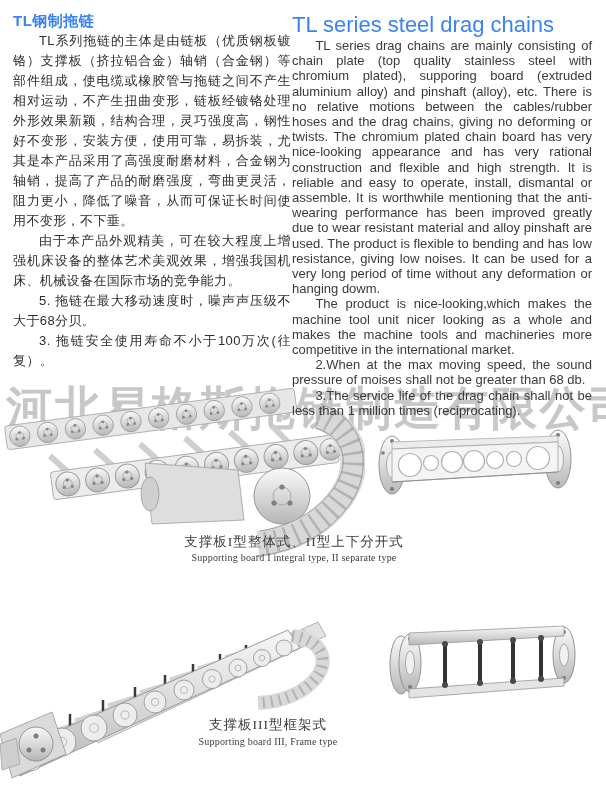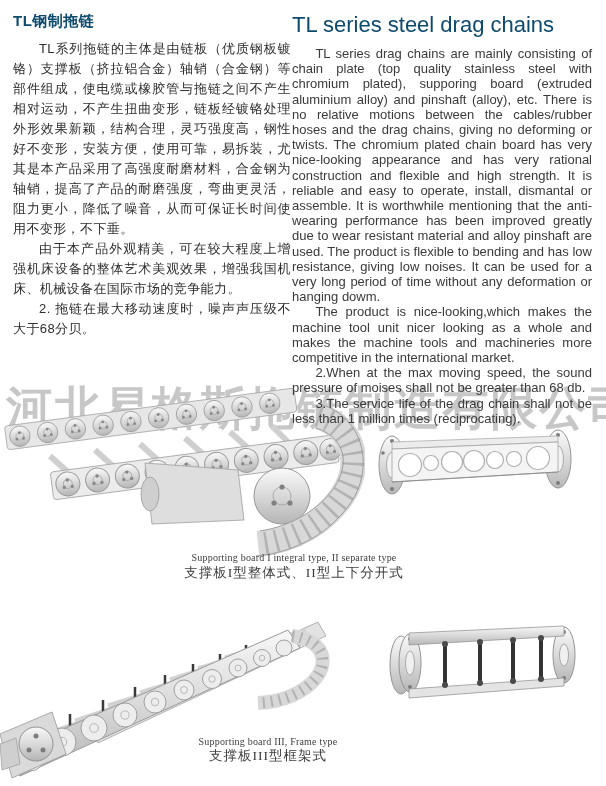--- a/index.html
+++ b/index.html
@@ -6,21 +6,21 @@
   html,body { background:#fff; }
   .page {
     position:relative; width:606px; height:786px; background:#ffffff;
     font-family:"Liberation Sans","DejaVu Sans",sans-serif; overflow:hidden;
     margin:0 auto;
   }
   
   .col { position:absolute; top:12px; z-index:3; }
   .col-left  { left:13px;  width:278px; }
   .col-right { left:292px; width:300px; }
-  .sec-title { color:#0c4a6e; margin-bottom:8px; }
+  .sec-title { color:#3b82f6; }
   .col-left  .sec-title { font-size:15px; font-weight:bold; letter-spacing:.5px; }
   .col-right .sec-title { font-size:22px; font-weight:500; }
   .col-left p {
     font-size:13px; line-height:20px; color:#2e2e2e; text-align:justify;
     text-indent:2em; letter-spacing:.4px;
   }
   .col-right p {
     font-size:13px; line-height:15.2px; color:#3a3a3a; text-align:justify;
     text-indent:1.8em;
   }
@@ -32,39 +32,40 @@
   }
   
   .fig { position:absolute; z-index:2; line-height:0; }
   .fig1-chain { left:0;   top:388px; }
   .fig1-board { left:375px; top:415px; }
   .fig2-chain { left:0;   top:586px; }
   .fig2-frame { left:385px; top:603px; }
   
   .caption { position:absolute; z-index:3; text-align:center;
     font-family:"Liberation Serif","DejaVu Serif",serif; color:#3c3c3c; }
-  .cap-zh { font-size:13.5px; letter-spacing:1px;margin-top:31px; }
+  .cap-zh { font-size:13.5px; letter-spacing:1px; }
   .cap-en { font-size:10px; letter-spacing:.2px; }
   .cap1-zh { left:94px;  top:533px; width:400px; }
   .cap1-en { left:94px;  top:552px; width:400px; }
   .cap2-zh { left:118px; top:716px; width:300px; }
   .cap2-en { left:118px; top:736px; width:300px; }
 </style>
 </head>
 <body>
 
 <div class="page">
 
   <div class="watermark">河北易格斯拖链制造有限公司</div>
 
   <div class="col col-left">
     <div class="sec-title">TL钢制拖链</div>
     <p>TL系列拖链的主体是由链板（优质钢板镀铬）支撑板（挤拉铝合金）轴销（合金钢）等部件组成，使电缆或橡胶管与拖链之间不产生相对运动，不产生扭曲变形，链板经镀铬处理外形效果新颖，结构合理，灵巧强度高，钢性好不变形，安装方便，使用可靠，易拆装，尤其是本产品采用了高强度耐磨材料，合金钢为轴销，提高了产品的耐磨强度，弯曲更灵活，阻力更小，降低了噪音，从而可保证长时间使用不变形，不下垂。</p>
     <p>由于本产品外观精美，可在较大程度上增强机床设备的整体艺术美观效果，增强我国机床、机械设备在国际市场的竞争能力。</p>
-    <p>2. 拖链在最大移动速度时，噪声声压级不大于68分贝。</p>
+    <p>5. 拖链在最大移动速度时，噪声声压级不大于68分贝。</p>
+    <p>3. 拖链安全使用寿命不小于100万次(往复）。</p>
   </div>
 
   <div class="col col-right">
     <div class="sec-title">TL series steel drag chains</div>
     <p>TL series drag chains are mainly consisting of chain plate (top quality stainless steel with chromium plated), supporing board (extruded aluminium alloy) and pinshaft (alloy), etc. There is no relative motions between the cables/rubber hoses and the drag chains, giving no deforming or twists. The chromium plated chain board has very nice-looking appearance and has very rational construction and flexible and high strength. It is reliable and easy to operate, install, dismantal or assemble. It is worthwhile mentioning that the anti-wearing performance has been improved greatly due to wear resistant material and alloy pinshaft are used. The product is flexible to bending and has low resistance, giving low noises. It can be used for a very long period of time without any deformation or hanging dowm.</p>
     <p>The product is nice-looking,which makes the machine tool unit nicer looking as a whole and makes the machine tools and machineries more competitive in the international market.</p>
     <p>2.When at the max moving speed, the sound pressure of moises shall not be greater than 68 db.</p>
     <p>3.The service life of the drag chain shall not be less than 1 million times (reciprocating).</p>
   </div>
 

